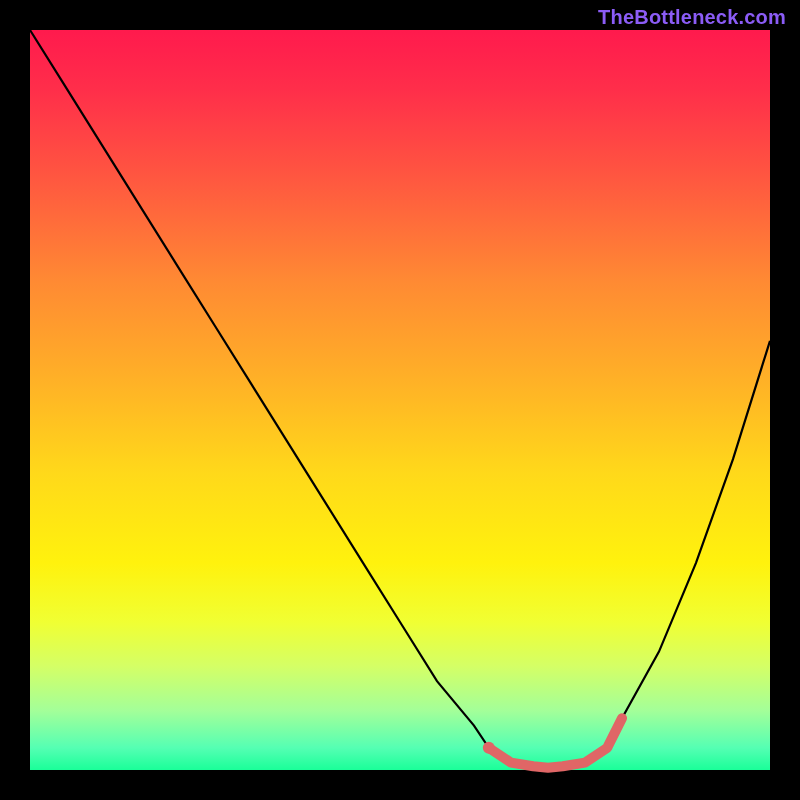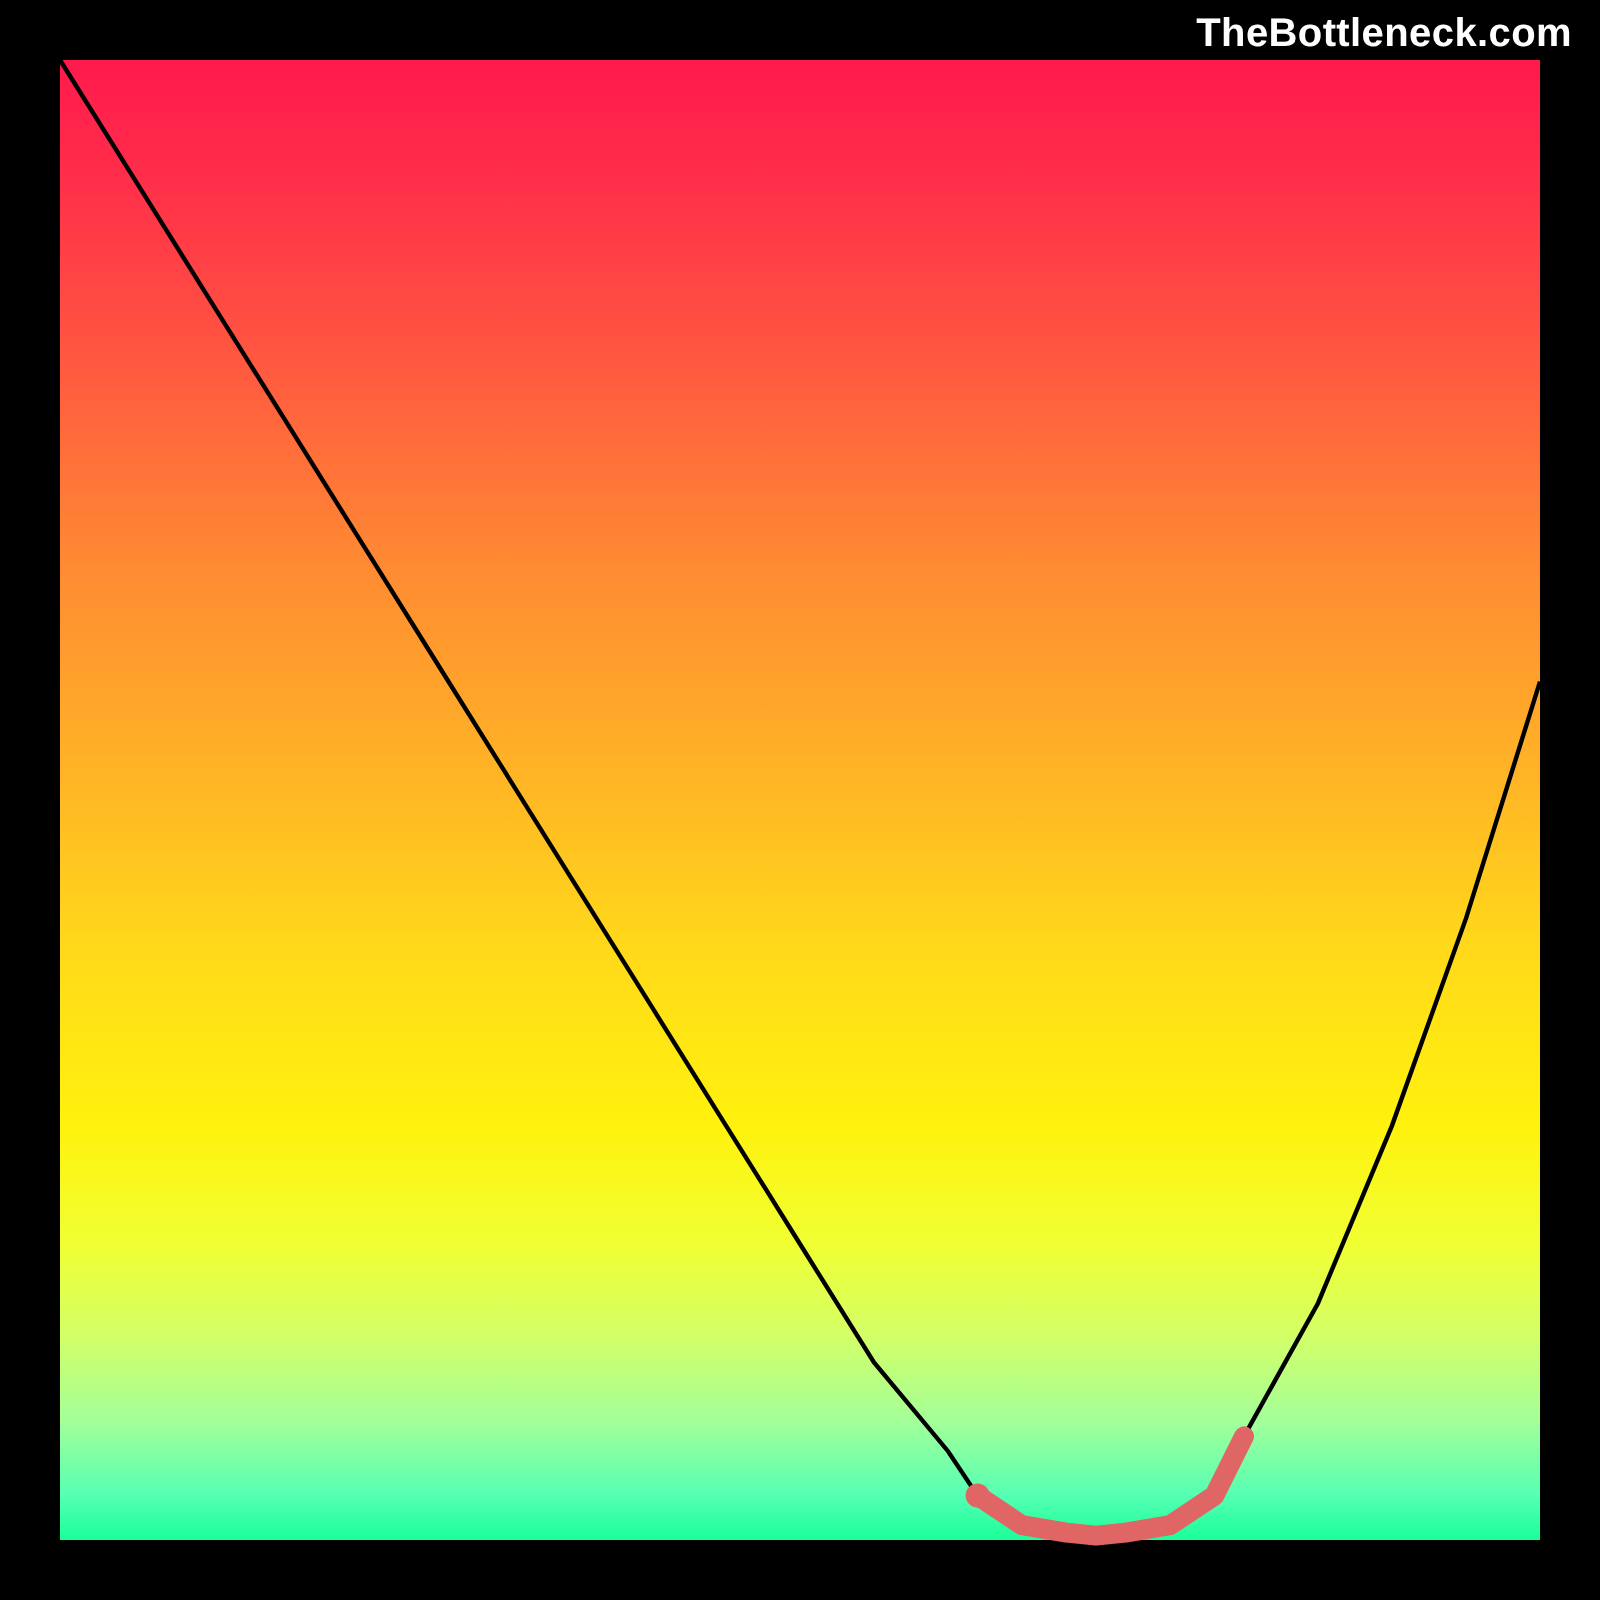--- a/index.html
+++ b/index.html
@@ -25,21 +25,21 @@
       #55ffb3 97%,
       #1aff99 100%);
   }
   .watermark {
     position: absolute;
     top: 6px;
     right: 14px;
     font-family: Arial, Helvetica, sans-serif;
     font-size: 20px;
     font-weight: 600;
-    color: #ffffff;
+    color: #8b5cf6;
     letter-spacing: 0.2px;
   }
   svg.overlay {
     position: absolute;
     left: 30px;
     top: 30px;
     width: 740px;
     height: 740px;
     overflow: visible;
   }

